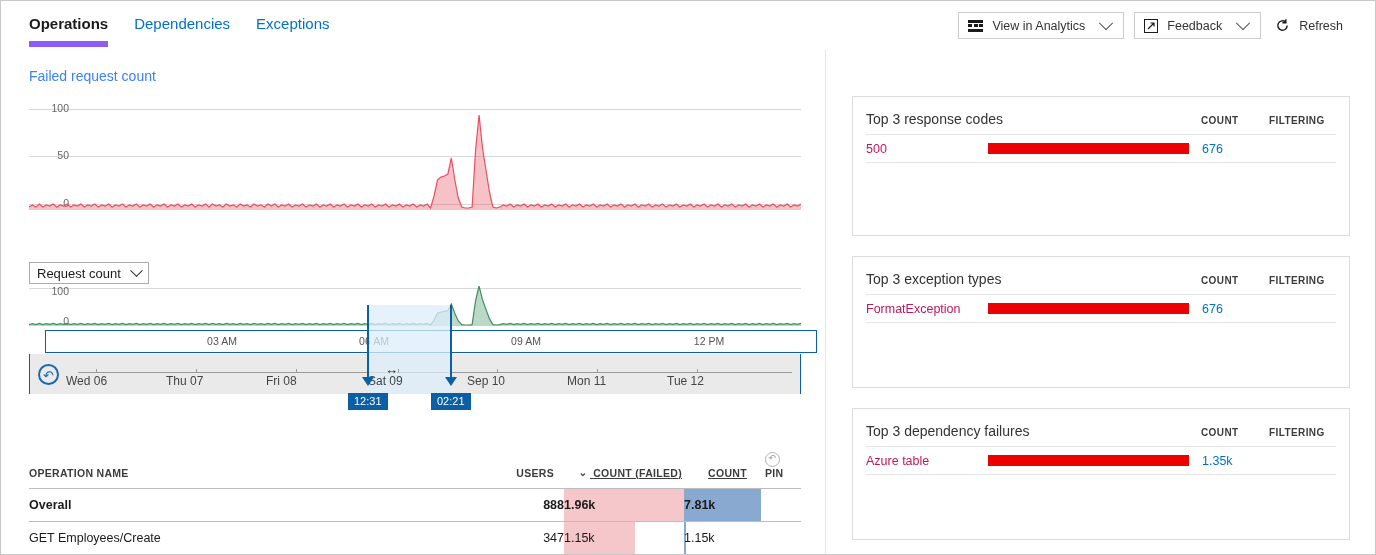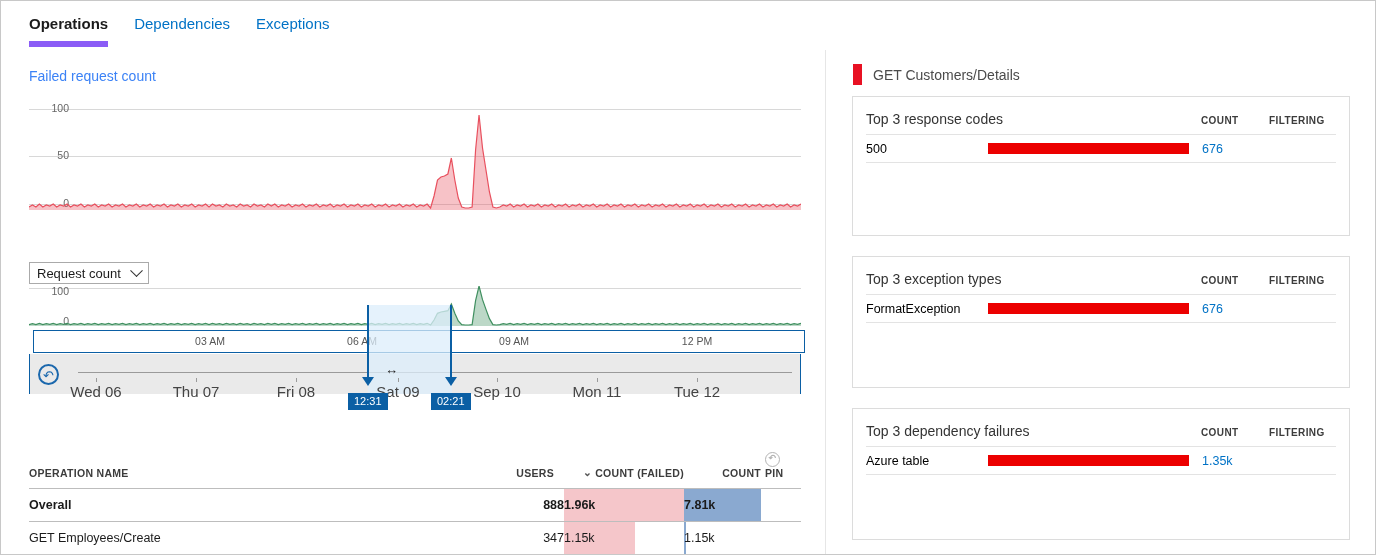--- a/index.html
+++ b/index.html
@@ -158,21 +158,21 @@
     width: 8px; height: 8px;
     border-right: 1.4px solid #333;
     border-bottom: 1.4px solid #333;
     transform: rotate(45deg) translate(-2px,-2px);
     margin-left: 11px;
   }
 
   
   .range-strip {
     position: absolute;
-    left: 32px; top: 280px;
+    left: 44px; top: 280px;
     width: 772px; height: 23px;
     border: 1px solid #0b5fa4;
     box-sizing: border-box;
     background: transparent;
   }
   .time-strip {
     position: absolute;
     left: 28px; top: 304px;
     width: 772px; height: 40px;
     background: #eaeaea;
@@ -180,25 +180,25 @@
     border-right: 1px solid #0b5fa4;
     box-sizing: border-box;
   }
   .time-line {
     position: absolute;
     left: 48px; right: 8px; top: 18px;
     height: 1px; background: #9a9a9a;
   }
   .daytick {
     position: absolute;
-    top: 29px;
-    font-size: 15px;
+    top: 20px;
+    font-size: 12px;
     color: #444;
     width: 60px;
-    text-align: center;
+    text-align: left;
   }
   .daytick::before {
     content:"";
     position:absolute;
     left:50%; top:-5px;
     width:1px; height:4px;
     background:#9a9a9a;
   }
   .reset-icon {
     position: absolute;
@@ -283,21 +283,21 @@
     font-size: 10.5px;
     font-weight: 600;
     color: #3c3c3c;
     letter-spacing: .3px;
     text-align: left;
     padding: 0 0 9px 0;
     border-bottom: 1px solid #bdbdbd;
     vertical-align: bottom;
   }
   table.ops th.num { text-align: right; padding-right: 10px;}
-  table.ops th.bar-h { text-align: right; padding-left: 10px;}
+  table.ops th.bar-h { text-align: center; padding-left: 10px; text-decoration: underline;}
   table.ops td {
     font-size: 12.5px;
     color: #1b1b1b;
     height: 32px;
     padding: 0;
     position: relative;
     border-bottom: 1px solid #eaeaea;
   }
   tr.overall td { font-weight: 600; border-bottom: 1px solid #bdbdbd; }
   tr.selected td { background: #e5f3fb; }
@@ -366,21 +366,21 @@
   .card-row {
     display: flex;
     align-items: center;
     border-top: 1px solid #e3e3e3;
     border-bottom: 1px solid #e3e3e3;
     margin: 0 13px;
     height: 27px;
   }
   .card-row .rlabel {
     font-size: 12.5px;
-    color: #000000;
+    color: #be185d;
     width: 122px;
     flex: none;
   }
   .card-row .rbarwrap {
     flex: 1;
     height: 11px;
     position: relative;
     margin-right: 13px;
   }
   .card-row .rbar {
@@ -402,20 +402,42 @@
 
 <div id="root">
 
   <div class="topbar">
     <div class="tabs">
       <button class="tab active">Operations</button>
       <button class="tab">Dependencies</button>
       <button class="tab">Exceptions</button>
     </div>
 
+    <div class="cmds">
+      <div class="cmd-btn">
+        <span class="ico-grid"></span>
+        <span class="lbl">View in Analytics</span>
+        <span class="chev"></span>
+      </div>
+      <div class="cmd-btn">
+        <svg width="14" height="14" viewBox="0 0 14 14">
+          <rect x="0.5" y="0.5" width="13" height="13" fill="none" stroke="#1b1b1b" stroke-width="1"></rect>
+          <path d="M4 10 L10 4 M6.5 4 H10 V7.5" fill="none" stroke="#1b1b1b" stroke-width="1.2"></path>
+        </svg>
+        <span class="lbl">Feedback</span>
+        <span class="chev"></span>
+      </div>
+      <div class="cmd-btn plain">
+        <svg width="15" height="15" viewBox="0 0 16 16">
+          <path d="M13 8a5 5 0 1 1-1.6-3.65" fill="none" stroke="#1b1b1b" stroke-width="1.5"></path>
+          <path d="M11.6 1.2 V5 H7.9" fill="none" stroke="#1b1b1b" stroke-width="1.5"></path>
+        </svg>
+        <span class="lbl">Refresh</span>
+      </div>
+    </div>
   </div>
 
   <div class="divider-v"></div>
 
   <div class="left-pane">
 
     <div class="pane-title">Failed request count</div>
 
     <div class="chartbox" style="left:28px; top:50px; width:772px; height:160px;">
       <div class="gridline" style="top:9px; width:772px;"></div>
@@ -520,24 +542,20 @@
             <td class="users">402</td>
             <td class="metric"></td>
             <td class="metric"></td>
             <td></td>
           </tr>
         </tbody>
     </table>
   </div>
 
   <div class="right-pane">
-    <div class="rp-header">
-      <span class="swatch"></span>
-      <span class="ttl">GET Customers/Details</span>
-    </div>
 
     <div class="card" style="top:46px; height:140px;">
       <div class="card-head">
         <span class="card-title">Top 3 response codes</span>
         <span class="col-label col-count">COUNT</span>
         <span class="col-label col-filter">FILTERING</span>
       </div>
       <div class="card-row">
         <span class="rlabel">500</span>
         <span class="rbarwrap">

